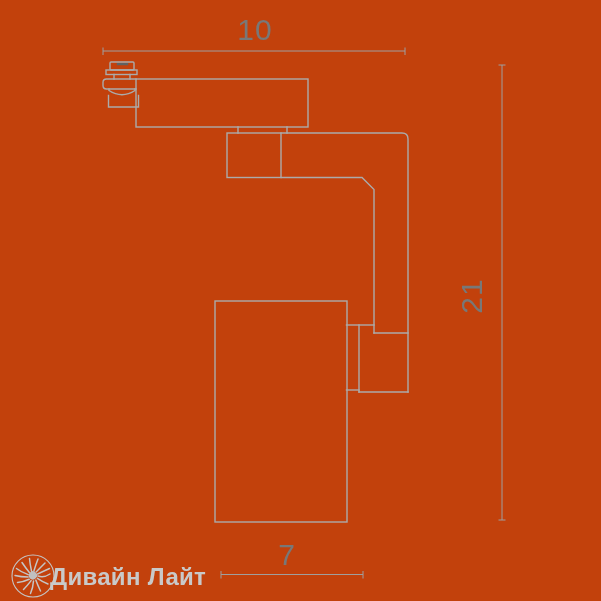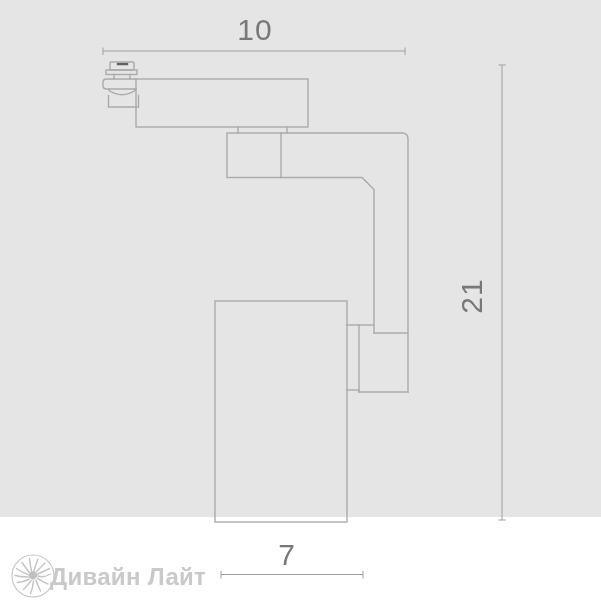--- a/index.html
+++ b/index.html
@@ -7,22 +7,22 @@
     padding: 0;
     background: #ffffff;
     width: 601px;
     height: 601px;
     overflow: hidden;
     font-family: "Liberation Sans", sans-serif;
   }
   .canvas {
     position: relative;
     width: 601px;
-    height: 517px;
-    background: #e5e5e5;
+    height: 601px;
+    background: #c2410c;
   }
   svg text {
     font-family: "Liberation Sans", "DejaVu Sans", sans-serif;
   }
   .dim-text {
     font-size: 30px;
     font-weight: 300;
     letter-spacing: 1px;
   }
   .brand-text {

